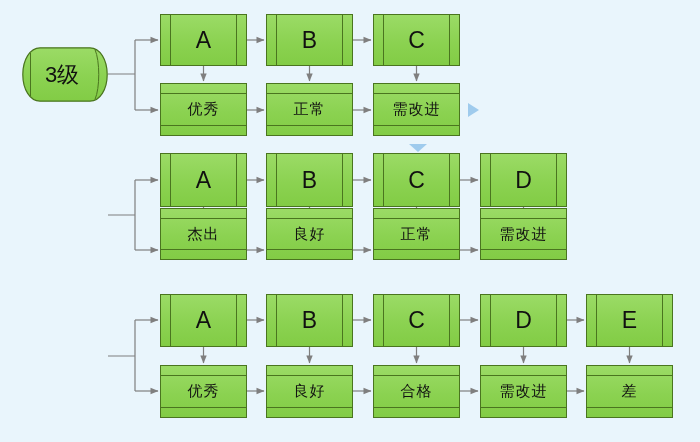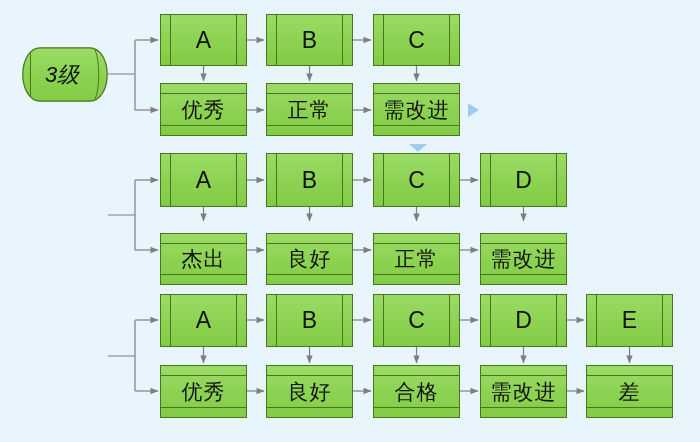--- a/index.html
+++ b/index.html
@@ -23,42 +23,42 @@
     position:absolute;
     width:87px;
     box-sizing:border-box;
     background:linear-gradient(180deg,#9bdb66 0%,#8bd251 55%,#82cc45 100%);
     border:1px solid #4a751f;
     display:flex; align-items:center; justify-content:center;
     color:#111;
   }
   .pbox .lbl { position:relative; z-index:2; }
   .letter .lbl { font-size:23px; }
-  .grade  .lbl { font-size:21px; letter-spacing:1px; }
+  .grade  .lbl { font-size:15px; letter-spacing:1px; }
   
   .vlines::before, .vlines::after {
     content:""; position:absolute; top:0; bottom:0; width:1px; background:#4a751f;
   }
   .vlines::before { left:9px; }
   .vlines::after  { right:9px; }
   
   .hlines::before, .hlines::after {
     content:""; position:absolute; left:0; right:0; height:1px; background:#4a751f;
   }
   .hlines::before { top:9px; }
   .hlines::after  { bottom:9px; }
   
   .c0{left:160px}.c1{left:266px}.c2{left:373px}.c3{left:480px}.c4{left:586px}
   
   .r1L{top:14px;height:52px}   .r1G{top:83px;height:53px}
-  .r2L{top:153px;height:54px}  .r2G{top:233px;height:52px}
+  .r2L{top:153px;height:54px}  .r2G{top:208px;height:52px}
   .r3L{top:294px;height:53px}  .r3G{top:365px;height:53px}
   
   .cyl {
-    position:absolute; left:22px; width:86px; height:55px;font-style:italic;
+    position:absolute; left:22px; width:86px; height:55px;
   }
   .cyl svg { position:absolute; left:0; top:0; }
   .cyl .lbl {
     position:absolute; left:0; top:0; width:80px; height:55px;
     display:flex; align-items:center; justify-content:center;
     font-size:22px; color:#111;
   }
   .cy1{top:47px}.cy2{top:188px}.cy3{top:330px}
   
   .tri { position:absolute; width:0; height:0; }

